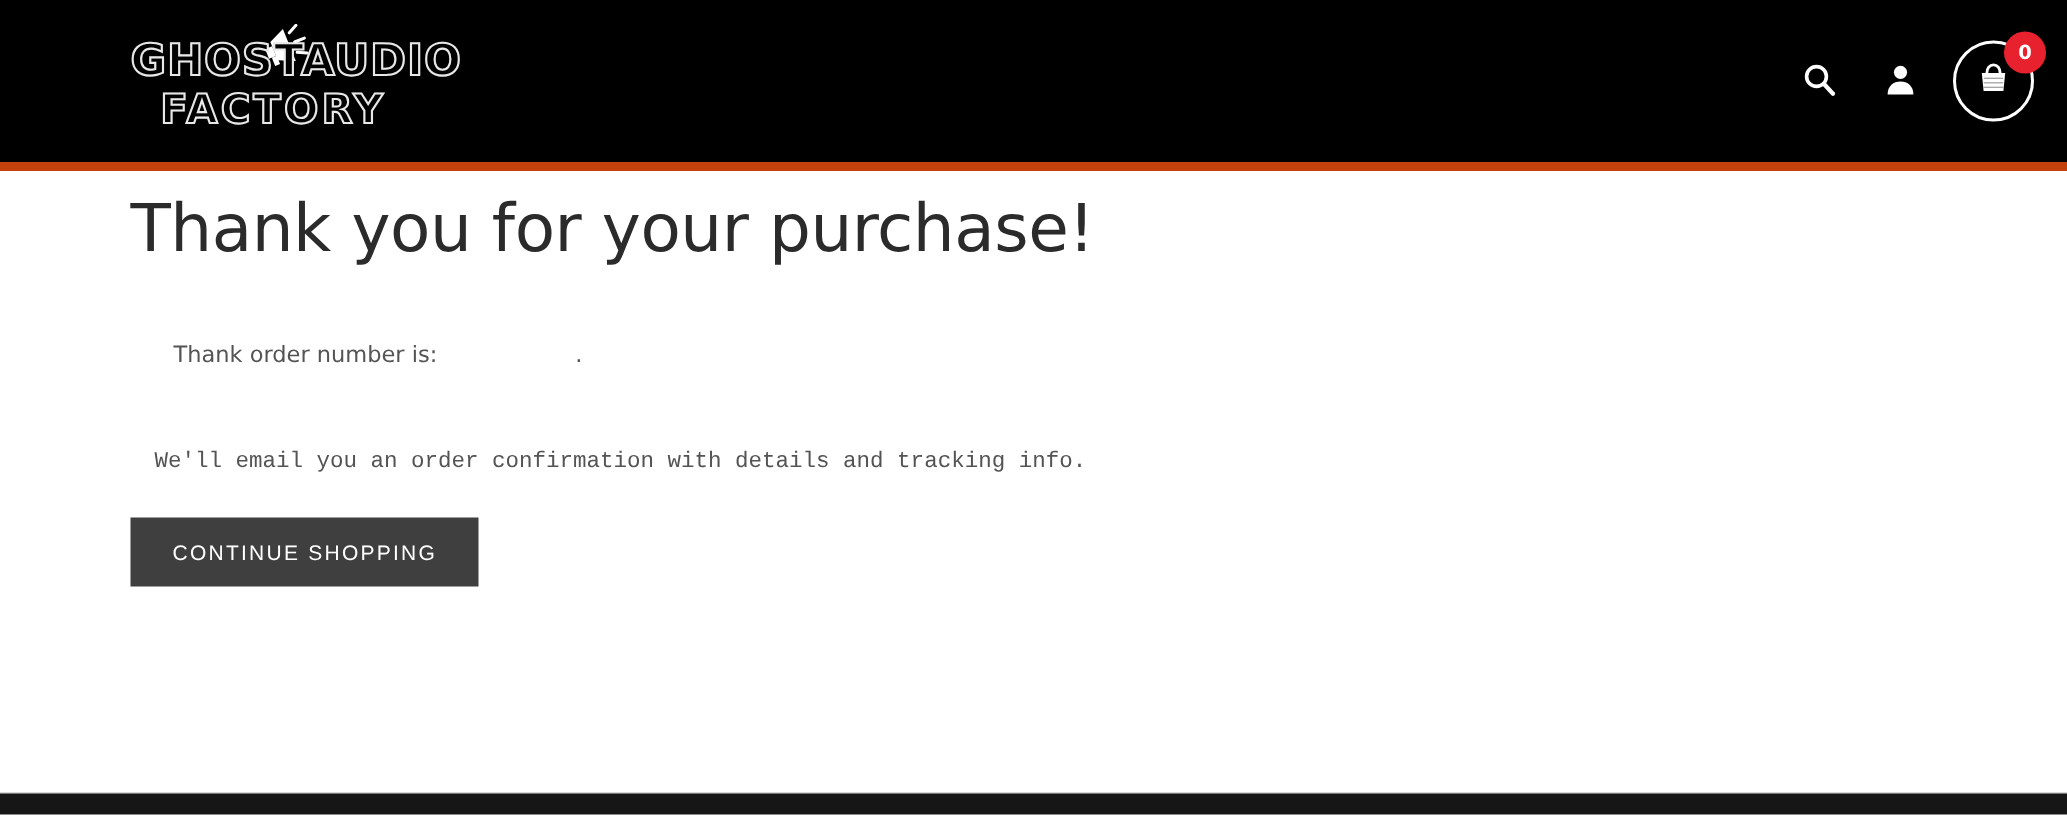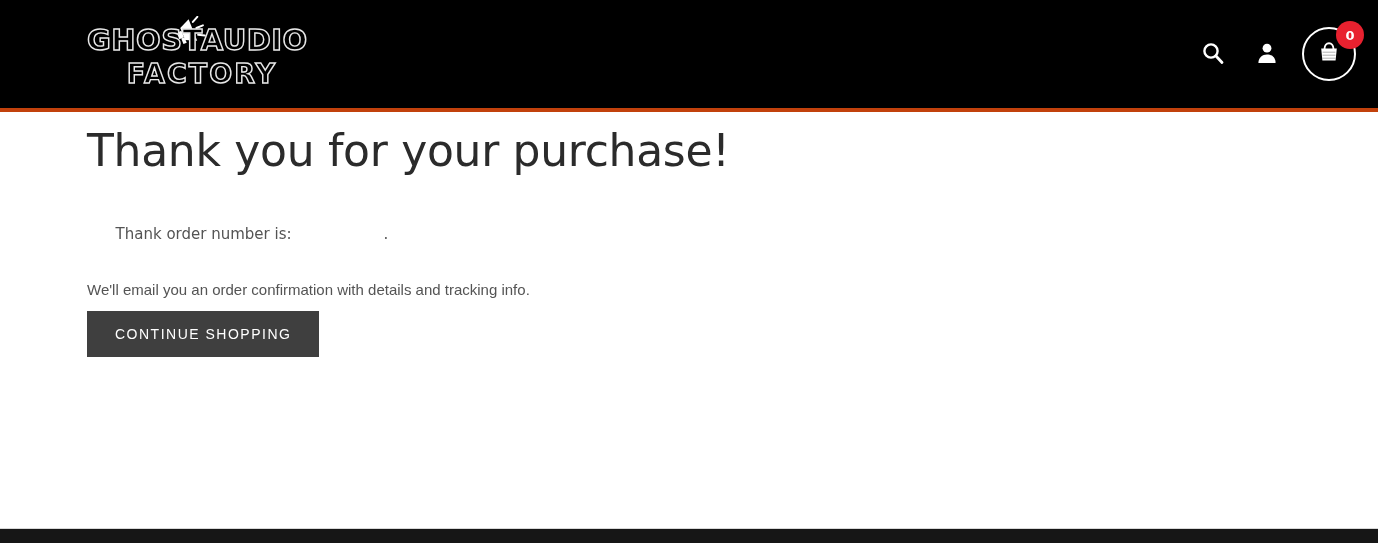--- a/index.html
+++ b/index.html
@@ -54,21 +54,21 @@
     color: #000000;
     -webkit-text-stroke: 1.4px #e8e8e8;
     text-shadow: 0 0 1px rgba(255,255,255,0.35);
     white-space: nowrap;
   }
   .logo-line2 {
     position: absolute;
     left: 0;
     top: 44px;
     width: 190px;
-    text-align: right;
+    text-align: center;
     font-family: "DejaVu Sans", sans-serif;
     font-size: 27px;
     font-weight: bold;
     letter-spacing: 2px;
     line-height: 1;
     color: #000000;
     -webkit-text-stroke: 1.4px #e8e8e8;
     text-shadow: 0 0 1px rgba(255,255,255,0.35);
     white-space: nowrap;
   }
@@ -184,21 +184,21 @@
   }
 
   
   .main {
     position: absolute;
     top: 108px;
     left: 0;
     width: 1378px;
     height: 419px;
     background: #ffffff;
-    border-top: 4px solid #c2410c;
+    border-top: 6px solid #c2410c;
     box-sizing: border-box;
   }
   .content {
     position: absolute;
     left: 87px;
     top: 14px;
     width: 900px;
   }
   .page-title {
     margin: 0;
@@ -216,23 +216,23 @@
     font-size: 15px;
     color: #545454;
     line-height: 1.45;
     white-space: pre;
   }
   .order-number {
     display: inline-block;
     min-width: 92px;
   }
   .email-line {
-    margin: 0;
+    margin: 16px;
     padding-top: 11px;
-    font-family: Liberation Sans, sans-serif;
+    font-family: Liberation Mono, monospace;
     font-size: 15px;
     color: #545454;
     line-height: 1.45;
   }
   .continue-btn {
     margin-top: 10px;
     display: inline-block;
     background: #3f3f3f;
     color: #ffffff;
     border: none;

